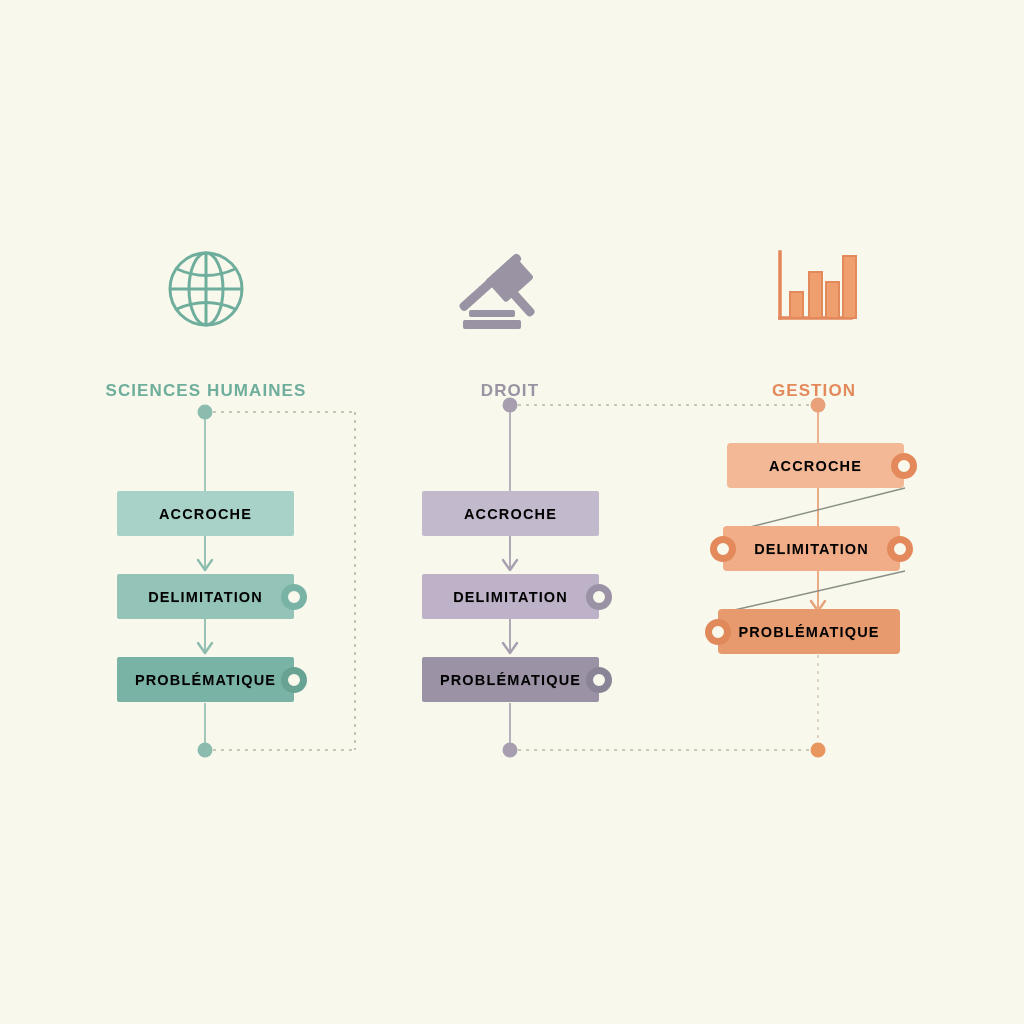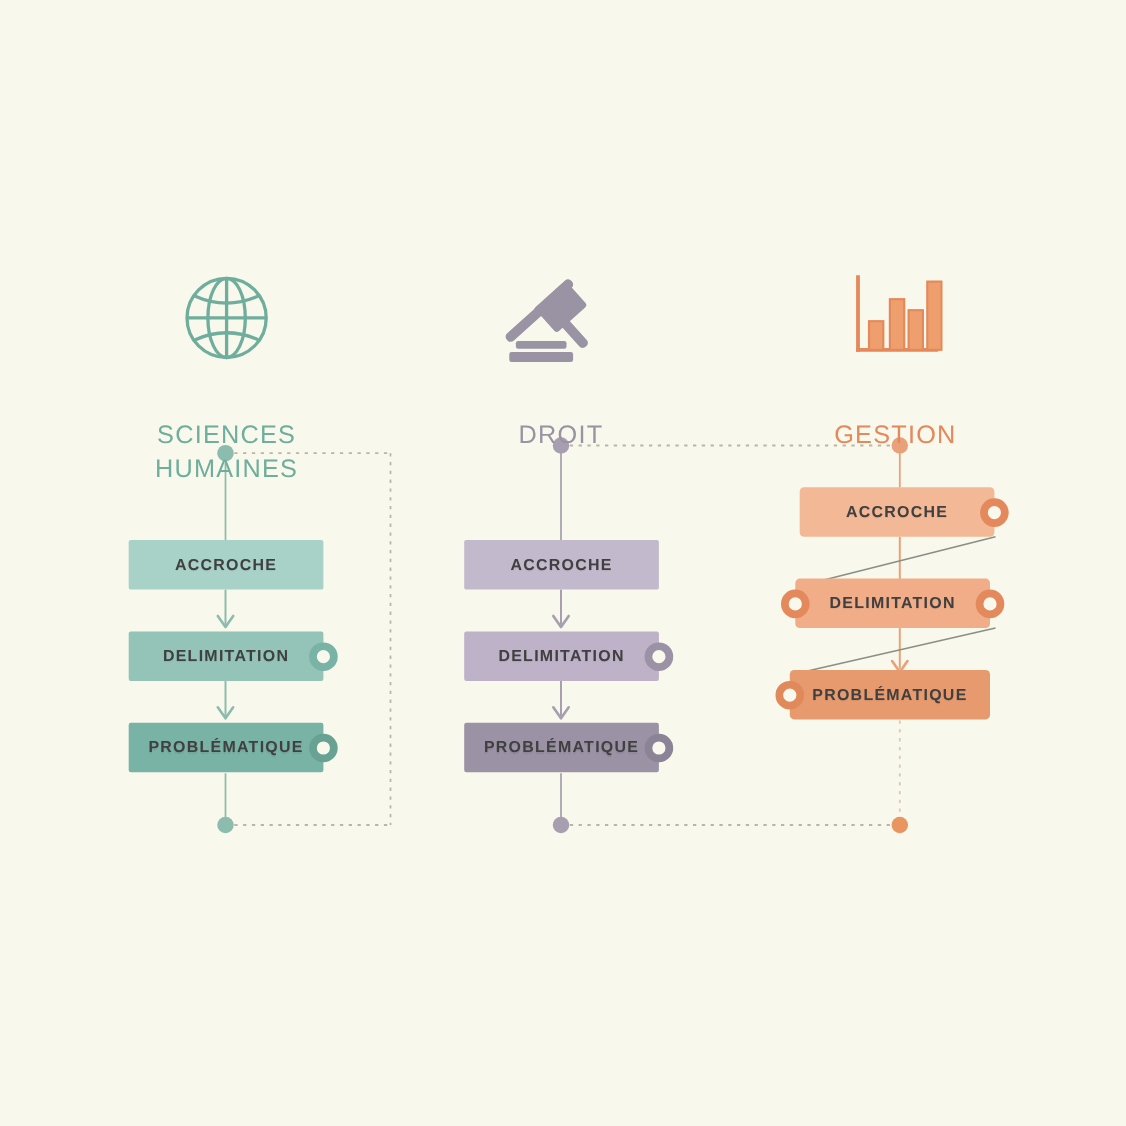--- a/index.html
+++ b/index.html
@@ -29,22 +29,22 @@
     width: 240px;
     text-align: center;
   }
   .col-icon {
     display: block;
     margin: 0 auto 14px auto;
     height: 86px;
   }
   .col-title {
     display: block;
-    font-size: 23px;
-    font-weight: normal;
+    font-size: 17px;
+    font-weight: bold;
     letter-spacing: 1.1px;
     line-height: 1.35;
     text-transform: uppercase;
     margin-top: 48px;
   }
   #head-sciences { left: 86px; top: 246px; }
   #head-droit    { left: 390px; top: 246px; }
   #head-gestion  { left: 694px; top: 246px; }
   #title-sciences { color: #6fae9c; }
   #title-droit    { color: #9a93a3; }
@@ -54,21 +54,21 @@
   .stage {
     position: absolute;
     height: 45px;
     border-radius: 2px;
     display: flex;
     align-items: center;
     justify-content: center;
     box-sizing: border-box;
   }
   .stage-label {
-    color: #404040;
+    color: #000000;
     font-size: 14.5px;
     font-weight: bold;
     letter-spacing: 1.15px;
     white-space: nowrap;
     text-shadow: 0 1px 1px rgba(0,0,0,0.07);
   }
   
   .node-dot {
     position: absolute;
     width: 26px;

